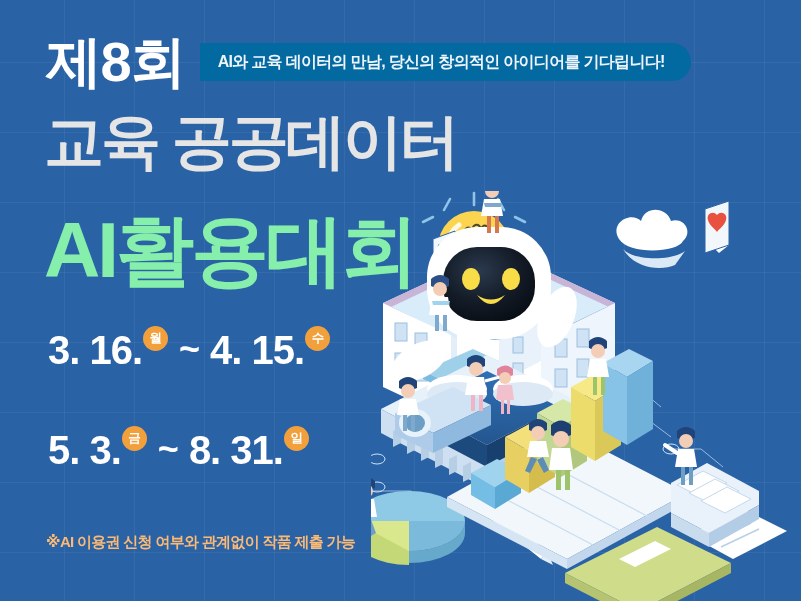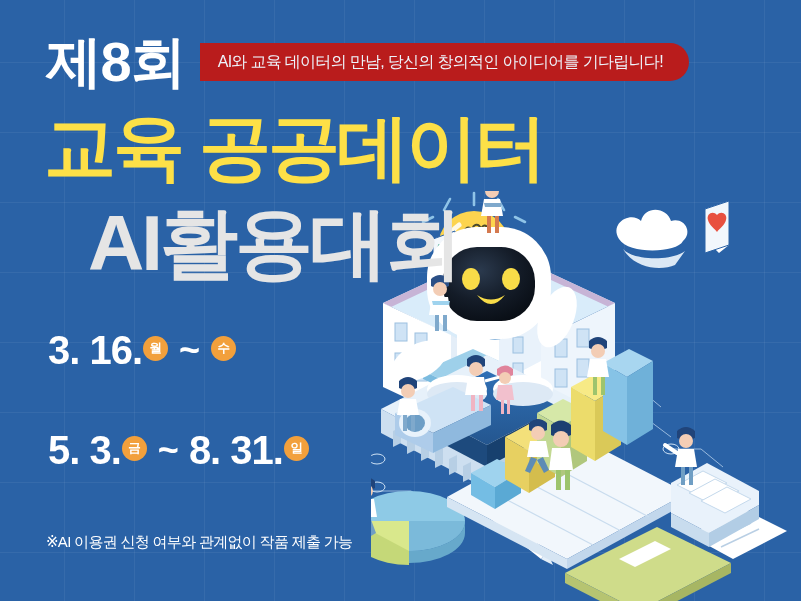--- a/index.html
+++ b/index.html
@@ -50,71 +50,70 @@
   .edition-no {
     color: #ffffff;
     font-size: 56px;
     font-weight: bold;
     letter-spacing: -1.5px;
     line-height: 1;
     white-space: nowrap;
   }
   .tagline-pill {
     margin-left: 15px;
-    background: #b91c1c;
+    background: #0369a1;
     border-radius: 0 22px 22px 0;
     color: #eef4fb;
     font-size: 16px;
-    font-weight: normal;
+    font-weight: bold;
     letter-spacing: -0.7px;
     padding: 11px 26px 11px 18px;
     white-space: nowrap;
     line-height: 1;
   }
 
   .title-main {
     position: absolute;
     left: 44px;
     top: 110px;
-    color: #fde047;
-    font-size: 72px;
+    color: #e5e5e5;
+    font-size: 60px;
     font-weight: bold;
     letter-spacing: -3px;
     line-height: 1.05;
     white-space: nowrap;
   }
   .title-sub {
     position: absolute;
     left: 44px;
-    top: 203px;
-    color: #e5e5e5;
+    top: 210px;
+    color: #86efac;
     font-size: 78px;
     font-weight: bold;
     letter-spacing: -3px;
     line-height: 1.05;
     white-space: nowrap;
-    margin-left: 44px;
   }
 
   .date-block { position: absolute; left: 48px; }
   .date-block.first  { top: 330px; }
   .date-block.second { top: 430px; }
 
   .date-label {
     color: #ffffff;
     font-size: 15.5px;
     font-weight: bold;
     letter-spacing: -0.6px;
     line-height: 1;
     margin-bottom: 9px;
     white-space: nowrap;
   }
   .date-value {
     display: flex;
-    align-items: center;
+    align-items: flex-start;
     color: #ffffff;
     font-size: 40px;
     font-weight: bold;
     letter-spacing: -1px;
     line-height: 1;
     white-space: nowrap;
   }
   .date-part { line-height: 1; }
   .daybadge {
     display: inline-flex;
@@ -134,23 +133,23 @@
   .tilde {
     margin: 0 11px;
     font-size: 36px;
     line-height: 1.05;
   }
 
   .footnote {
     position: absolute;
     left: 46px;
     top: 533px;
-    color: #ffffff;
+    color: #fdba74;
     font-size: 15px;
-    font-weight: normal;
+    font-weight: bold;
     letter-spacing: -0.7px;
     white-space: nowrap;
   }
 
   
   #illustration {
     position: absolute;
     right: 0;
     bottom: 0;
     width: 430px;
@@ -532,20 +531,21 @@
 
     <div class="title-main">교육 공공데이터</div>
 
     <div class="title-sub">AI활용대회</div>
 
     <div class="date-block first">
       <div class="date-value">
         <span class="date-part">3. 16.</span>
         <span class="daybadge">월</span>
         <span class="tilde">~</span>
+        <span class="date-part">4. 15.</span>
         <span class="daybadge">수</span>
       </div>
     </div>
 
     <div class="date-block second">
       <div class="date-value">
         <span class="date-part">5. 3.</span>
         <span class="daybadge">금</span>
         <span class="tilde">~</span>
         <span class="date-part">8. 31.</span>

